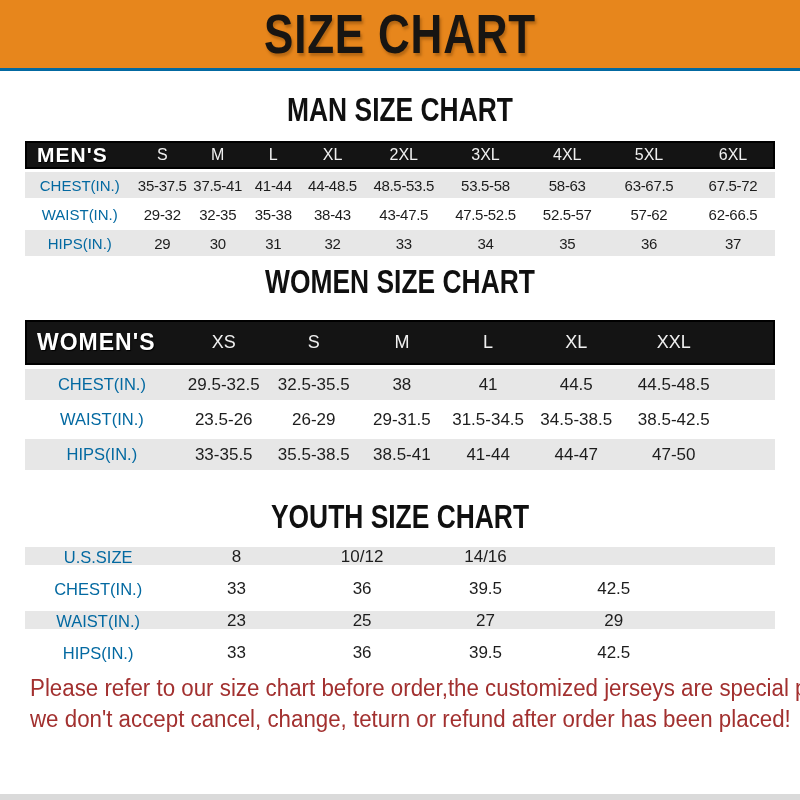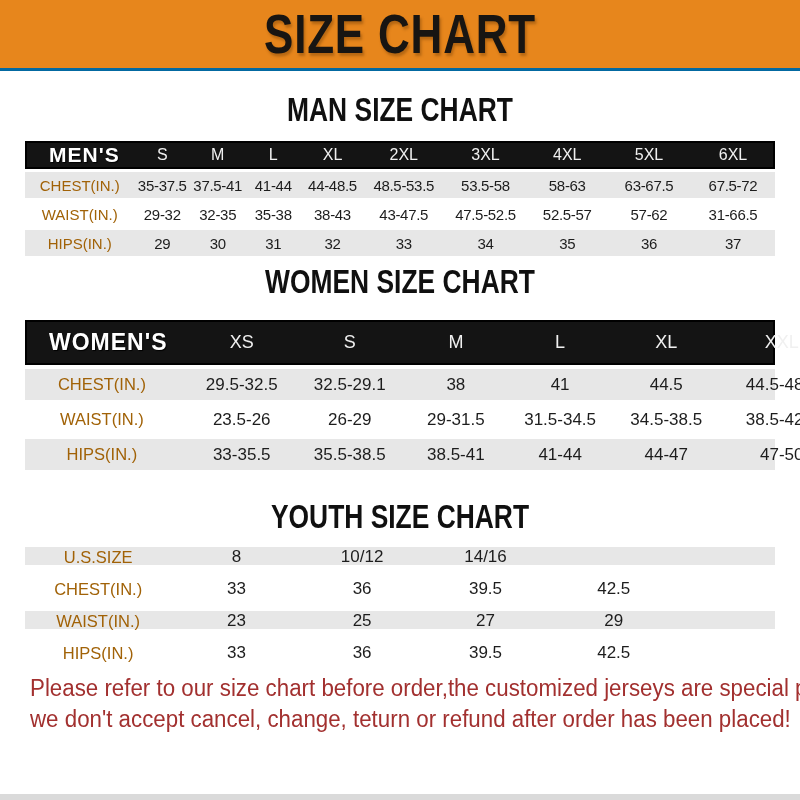--- a/index.html
+++ b/index.html
@@ -40,40 +40,40 @@
   .sec-women .bar,.sec-youth .bar{height:45px;}
 
   .cell-row{color:#1d1d1d;}
   .sec-men  .cell-row{height:26px;margin-top:3px;}
   .sec-women .cell-row{height:31px;margin-top:4px;}
   .sec-youth .cell-row{height:18px;margin-top:14px;}
   .gray{background:#E7E7E7;}
   .white{background:#FFFFFF;}
 
   .bar-label{
-    text-align:center;justify-self:start;padding-left:24px;
+    text-align:center;justify-self:start;padding-left:12px;
     font-weight:700;letter-spacing:1px;text-shadow:1px 1px 1px #000;
   }
   .sec-men  .bar-label{font-size:21px;}
   .sec-women .bar-label,.sec-youth .bar-label{font-size:23px;}
 
   .col-h{color:#F0F0F0;font-weight:400;}
   .sec-men  .col-h{font-size:16px;}
   .sec-women .col-h,.sec-youth .col-h{font-size:18px;}
 
-  .row-label{font-weight:400;color:#a16207;}
+  .row-label{font-weight:400;color:#0369a1;}
   .sec-men  .row-label{font-size:15px;}
   .sec-women .row-label,.sec-youth .row-label{font-size:16.5px;}
 
   .sec-men  .cell{font-size:15px;letter-spacing:-0.3px;}
   .sec-women .cell,.sec-youth .cell{font-size:17px;text-align:center;}
 
   
   .sec-men  .row{grid-template-columns:14.6% 7.4% 7.4% 7.4% 8.4% 10.6% 11.2% 10.6% 11.2% 11.2%;}
-  .sec-women .row{grid-template-columns:20.5% 12% 12% 11.5% 11.5% 12% 14% 6.5%;gap:18px;}
+  .sec-women .row{grid-template-columns:20.5% 12% 12% 11.5% 11.5% 12% 14% 6.5%;}
   .sec-youth .row{grid-template-columns:19.5% 17.4% 16.1% 16.8% 17.4% 12.8%;}
 
   
   .footer-note{margin:13px 0 0 30px;}
   .footer-note p{
     margin:0 0 3px 0;font-size:23px;line-height:28px;color:#A2302F;
     transform:scaleX(0.97);transform-origin:left center;white-space:nowrap;
   }
   .bottom-strip{position:absolute;left:0;bottom:0;width:100%;height:6px;background:#DADADA;}
 </style>
@@ -116,21 +116,21 @@
         <div class="row cell-row white">
           <div class="row-label">WAIST(IN.)</div>
           <div class="cell">29-32</div>
           <div class="cell">32-35</div>
           <div class="cell">35-38</div>
           <div class="cell">38-43</div>
           <div class="cell">43-47.5</div>
           <div class="cell">47.5-52.5</div>
           <div class="cell">52.5-57</div>
           <div class="cell">57-62</div>
-          <div class="cell">31-66.5</div>
+          <div class="cell">62-66.5</div>
         </div>
         <div class="row cell-row gray">
           <div class="row-label">HIPS(IN.)</div>
           <div class="cell">29</div>
           <div class="cell">30</div>
           <div class="cell">31</div>
           <div class="cell">32</div>
           <div class="cell">33</div>
           <div class="cell">34</div>
           <div class="cell">35</div>
@@ -148,21 +148,21 @@
           <div class="col-h">XS</div>
           <div class="col-h">S</div>
           <div class="col-h">M</div>
           <div class="col-h">L</div>
           <div class="col-h">XL</div>
           <div class="col-h">XXL</div>
         </div>
         <div class="row cell-row gray">
           <div class="row-label">CHEST(IN.)</div>
           <div class="cell">29.5-32.5</div>
-          <div class="cell">32.5-29.1</div>
+          <div class="cell">32.5-35.5</div>
           <div class="cell">38</div>
           <div class="cell">41</div>
           <div class="cell">44.5</div>
           <div class="cell">44.5-48.5</div>
         </div>
         <div class="row cell-row white">
           <div class="row-label">WAIST(IN.)</div>
           <div class="cell">23.5-26</div>
           <div class="cell">26-29</div>
           <div class="cell">29-31.5</div>

